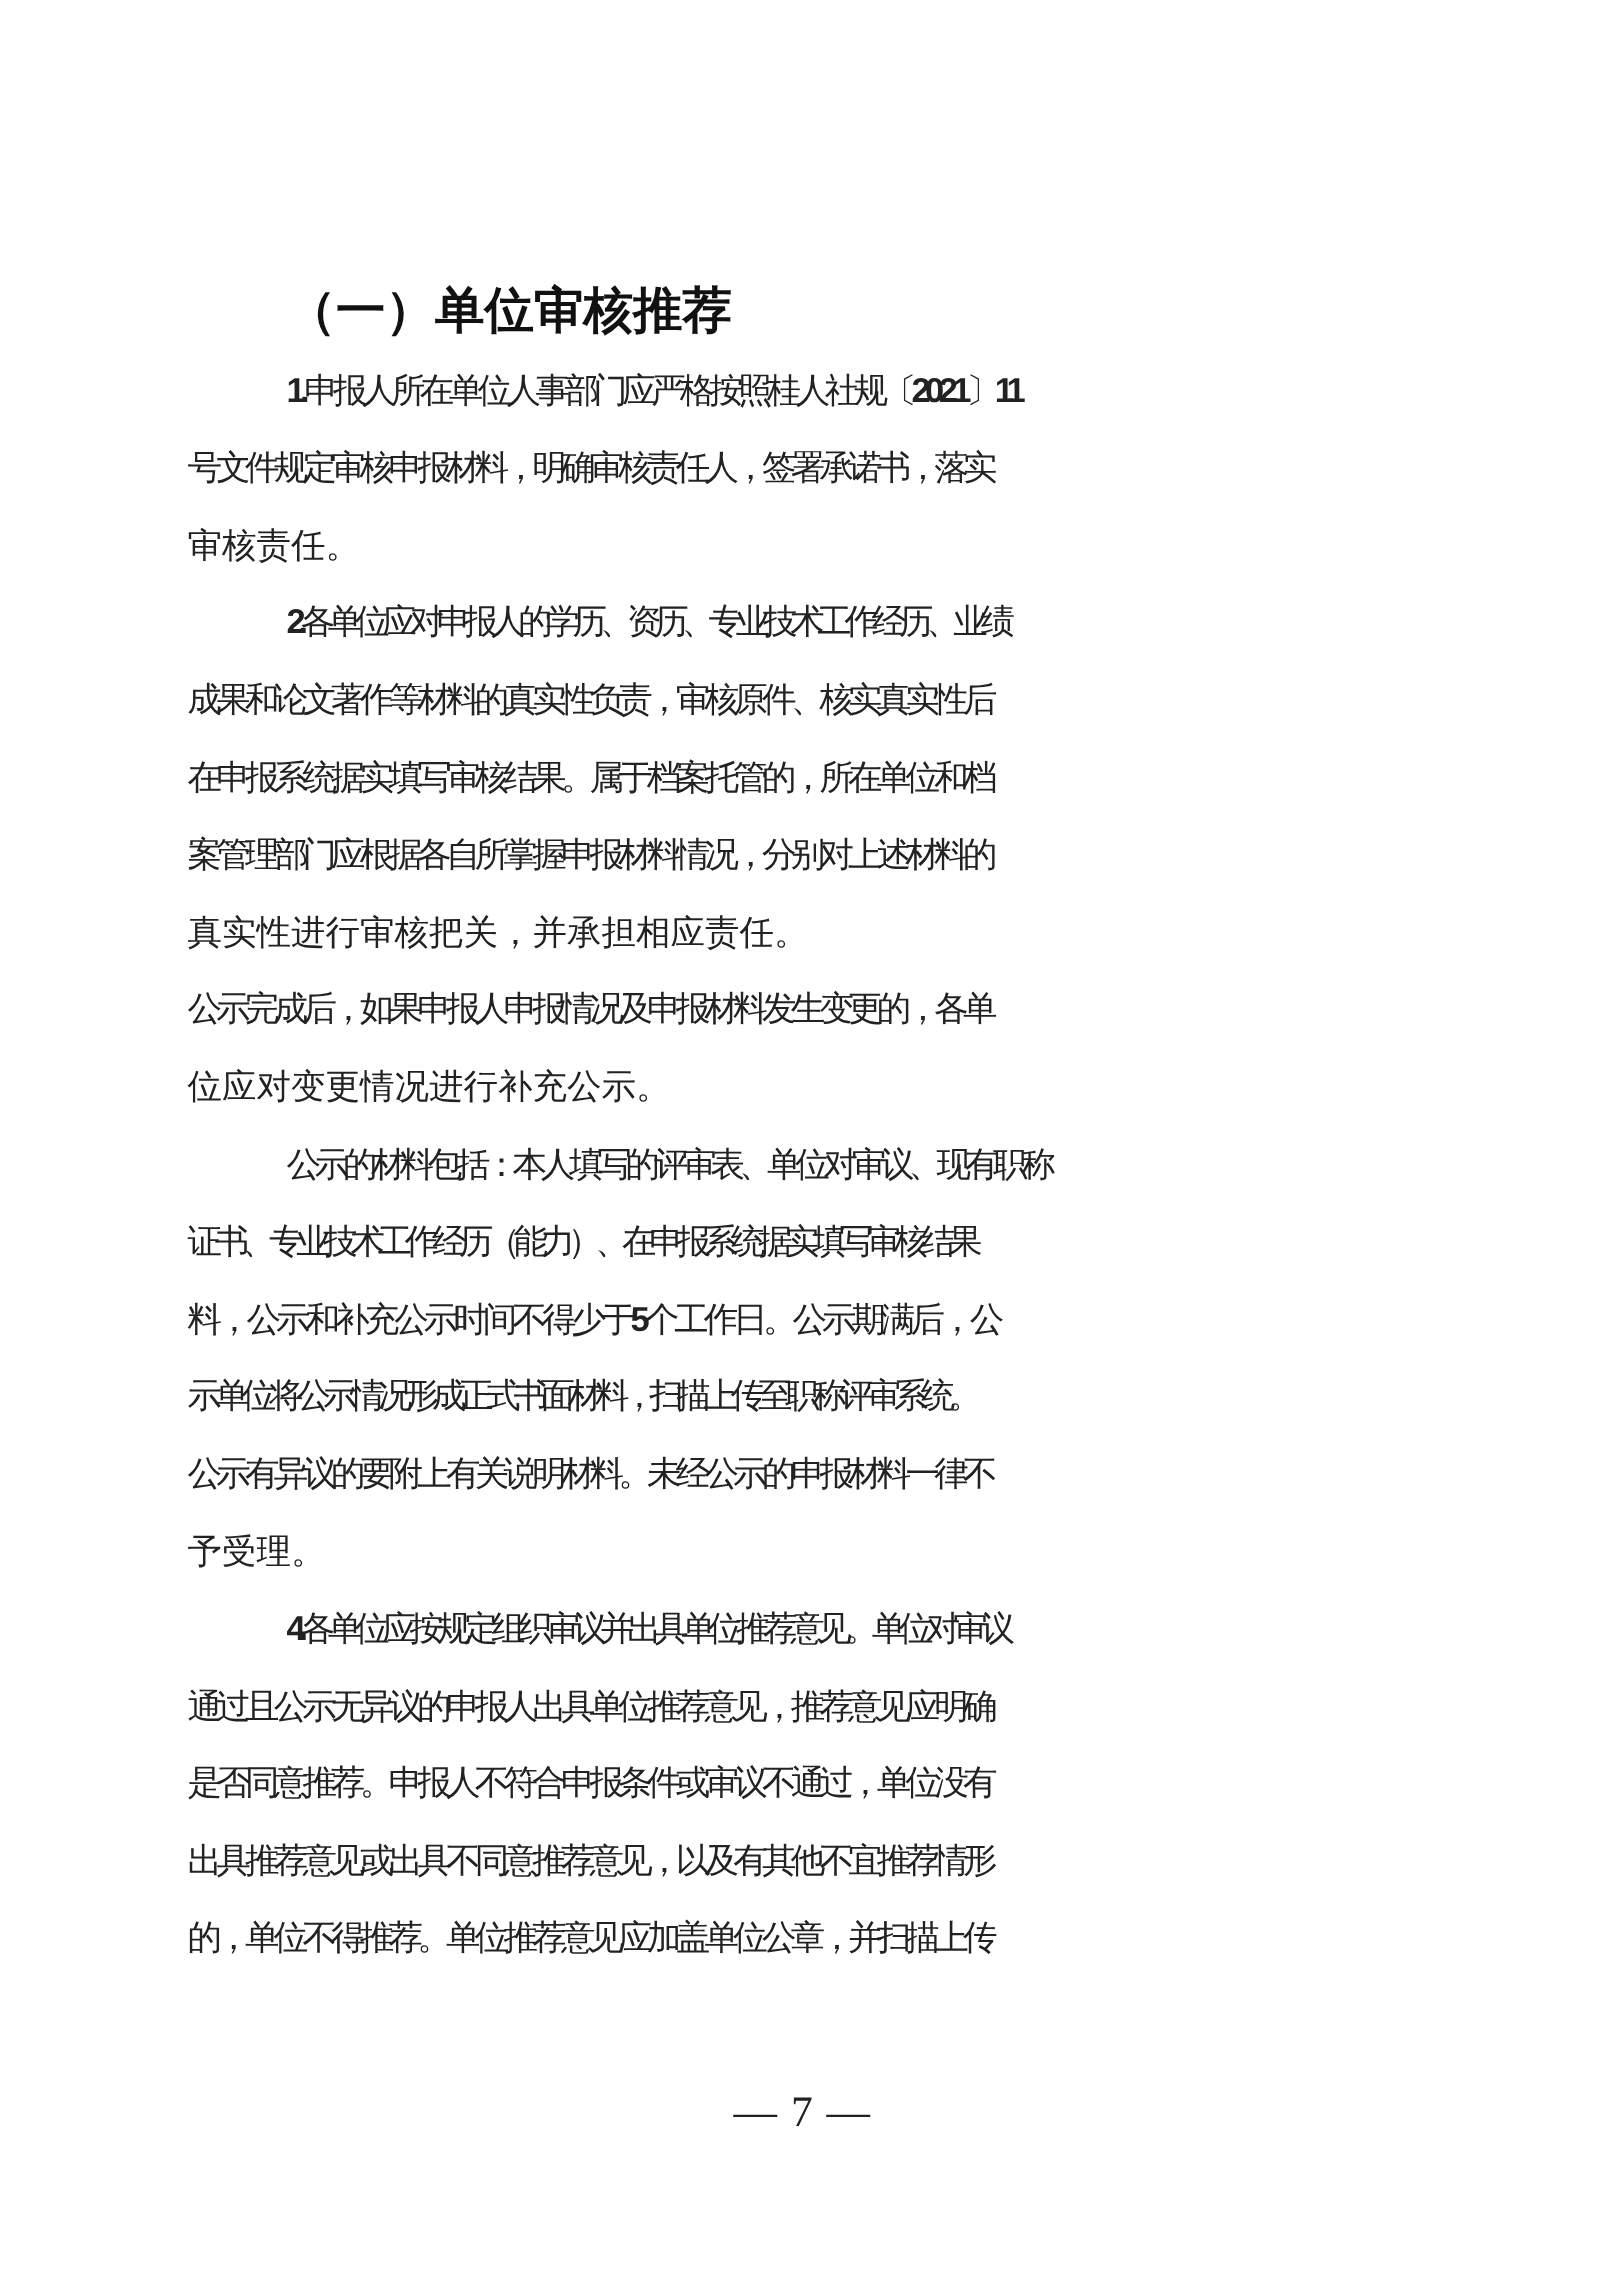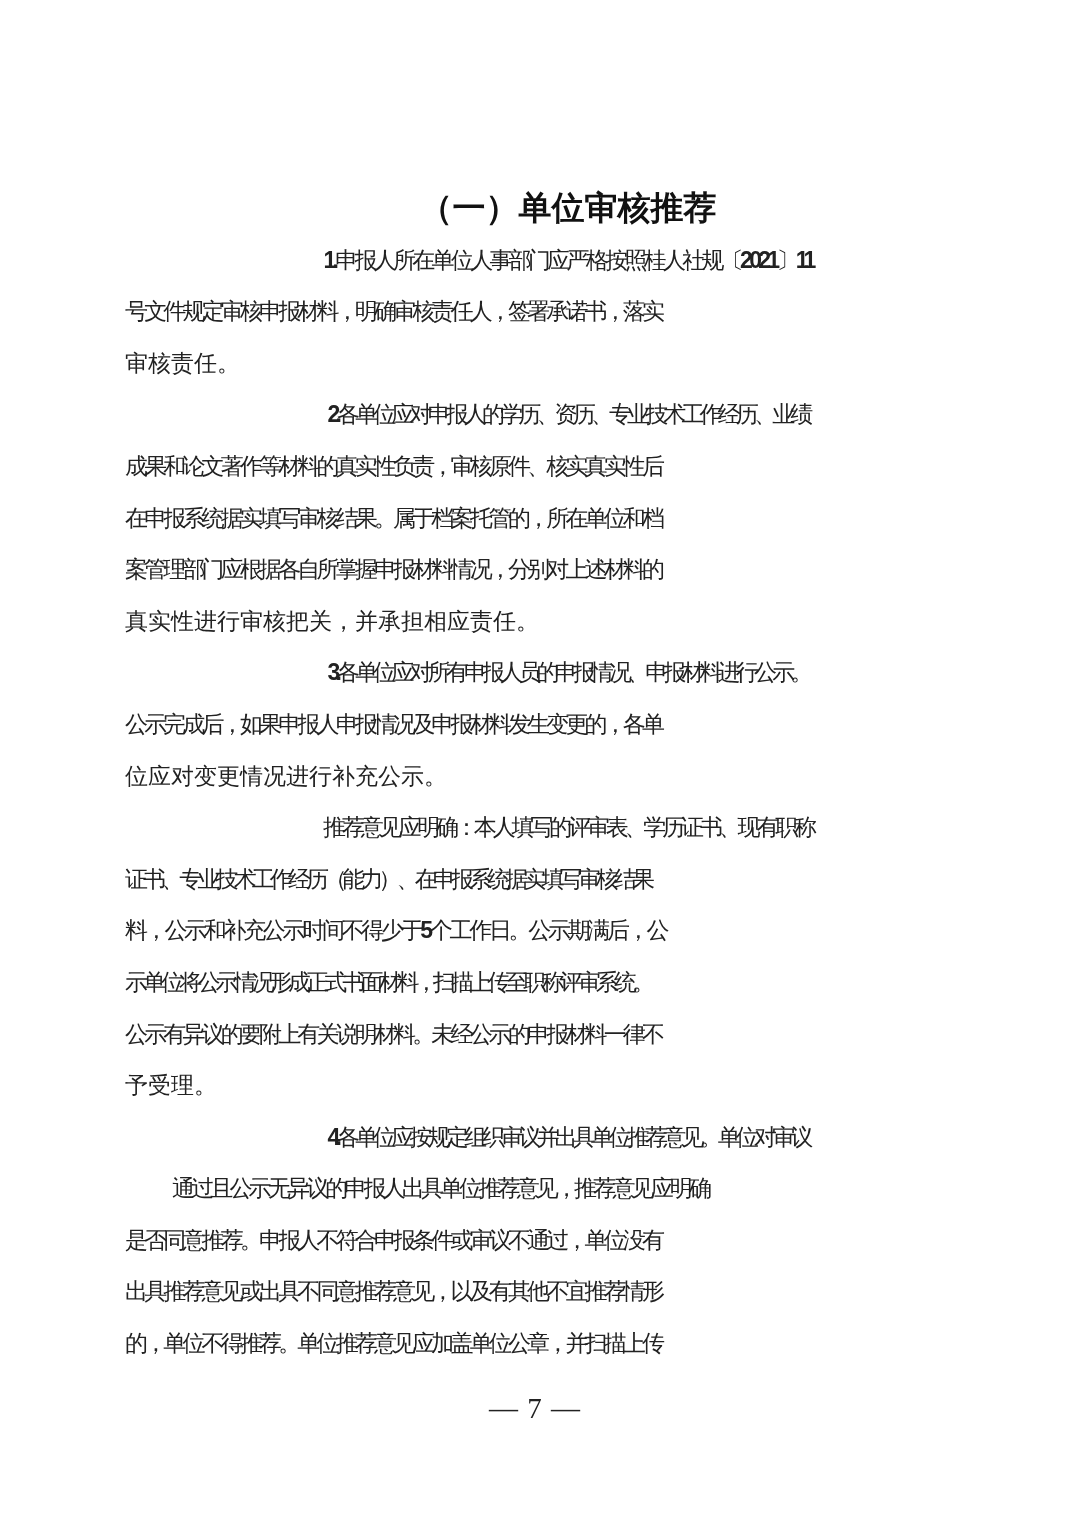--- a/index.html
+++ b/index.html
@@ -19,21 +19,21 @@
     top: 183px;
     width: 820px;
   }
   .doc-line {
     font-size: 23px;
     line-height: 51.6px;
     white-space: nowrap;
     text-align: left;
     letter-spacing: 0;
   }
-  .doc-line.indent { text-indent: 66px; text-align: center; }
+  .doc-line.indent { text-indent: 66px; }
   .doc-line.heading {
     font-weight: bold;
     font-size: 33px;
     color: #111111;
   }
   .num {
     font-family: "Liberation Sans", "DejaVu Sans", sans-serif;
     font-weight: 700;
   }
   .footer {
@@ -59,33 +59,32 @@
     <div class="doc-line indent stretch"><span class="line-text" style="letter-spacing: -3.71875px;"><span class="num">1.</span>申报人所在单位人事部门应严格按照桂人社规〔<span class="num">2021</span>〕<span class="num">11</span></span></div>
     <div class="doc-line stretch"><span class="line-text" style="letter-spacing: -3.85185px;">号文件规定审核申报材料，明确审核责任人，签署承诺书，落实</span></div>
     <div class="doc-line"><span class="line-text">审核责任。</span></div>
 
     <div class="doc-line indent stretch"><span class="line-text" style="letter-spacing: -4.87153px;"><span class="num">2.</span>各单位应对申报人的学历、资历、专业技术工作经历、业绩</span></div>
     <div class="doc-line stretch"><span class="line-text" style="letter-spacing: -3.85185px;">成果和论文著作等材料的真实性负责，审核原件、核实真实性后</span></div>
     <div class="doc-line stretch"><span class="line-text" style="letter-spacing: -3.85185px;">在申报系统据实填写审核结果。属于档案托管的，所在单位和档</span></div>
     <div class="doc-line stretch"><span class="line-text" style="letter-spacing: -3.85185px;">案管理部门应根据各自所掌握申报材料情况，分别对上述材料的</span></div>
     <div class="doc-line"><span class="line-text">真实性进行审核把关，并承担相应责任。</span></div>
 
-    <div class="doc-line indent stretch"><span class="line-text" style="letter-spacing: -4.87153px;"><span class="num">3.</span>各单位应对所有申报人员的申报情况、申报材料进行公示。</span></div>
     <div class="doc-line stretch"><span class="line-text" style="letter-spacing: -3.85185px; text-align: center;">公示完成后，如果申报人申报情况及申报材料发生变更的，各单</span></div>
     <div class="doc-line"><span class="line-text">位应对变更情况进行补充公示。</span></div>
 
-    <div class="doc-line indent stretch"><span class="line-text" style="letter-spacing: -4.16px;">推荐意见应明确：本人填写的评审表、学历证书、现有职称</span></div>
+    <div class="doc-line indent stretch"><span class="line-text" style="letter-spacing: -4.16px;">公示的材料包括：本人填写的评审表、单位对审议、现有职称</span></div>
     <div class="doc-line stretch"><span class="line-text" style="letter-spacing: -4.89286px;">证书、专业技术工作经历（能力）、在申报系统据实填写审核结果</span></div>
     <div class="doc-line stretch"><span class="line-text" style="letter-spacing: -3.30961px;">料，公示和补充公示时间不得少于<span class="num">5</span>个工作日。公示期满后，公</span></div>
     <div class="doc-line stretch"><span class="line-text" style="letter-spacing: -4.89286px;">示单位将公示情况形成正式书面材料，扫描上传至职称评审系统。</span></div>
     <div class="doc-line stretch"><span class="line-text" style="letter-spacing: -3.85185px;">公示有异议的要附上有关说明材料。未经公示的申报材料一律不</span></div>
     <div class="doc-line"><span class="line-text">予受理。</span></div>
 
     <div class="doc-line indent stretch"><span class="line-text" style="letter-spacing: -4.87153px; margin-top: 20px;"><span class="num">4.</span>各单位应按规定组织审议并出具单位推荐意见。单位对审议</span></div>
-    <div class="doc-line stretch"><span class="line-text" style="letter-spacing: -3.85185px; margin-left: 47px;">通过且公示无异议的申报人出具单位推荐意见，推荐意见应明确</span></div>
+    <div class="doc-line stretch"><span class="line-text" style="letter-spacing: -3.85185px;">通过且公示无异议的申报人出具单位推荐意见，推荐意见应明确</span></div>
     <div class="doc-line stretch"><span class="line-text" style="letter-spacing: -3.85185px;">是否同意推荐。申报人不符合申报条件或审议不通过，单位没有</span></div>
     <div class="doc-line stretch"><span class="line-text" style="letter-spacing: -3.85185px;">出具推荐意见或出具不同意推荐意见，以及有其他不宜推荐情形</span></div>
     <div class="doc-line stretch"><span class="line-text" style="letter-spacing: -3.85185px;">的，单位不得推荐。单位推荐意见应加盖单位公章，并扫描上传</span></div>
 
   </div>
 
   <div class="footer"><span class="footer-text">— 7 —</span></div>
 </div>
 
 </body></html>

